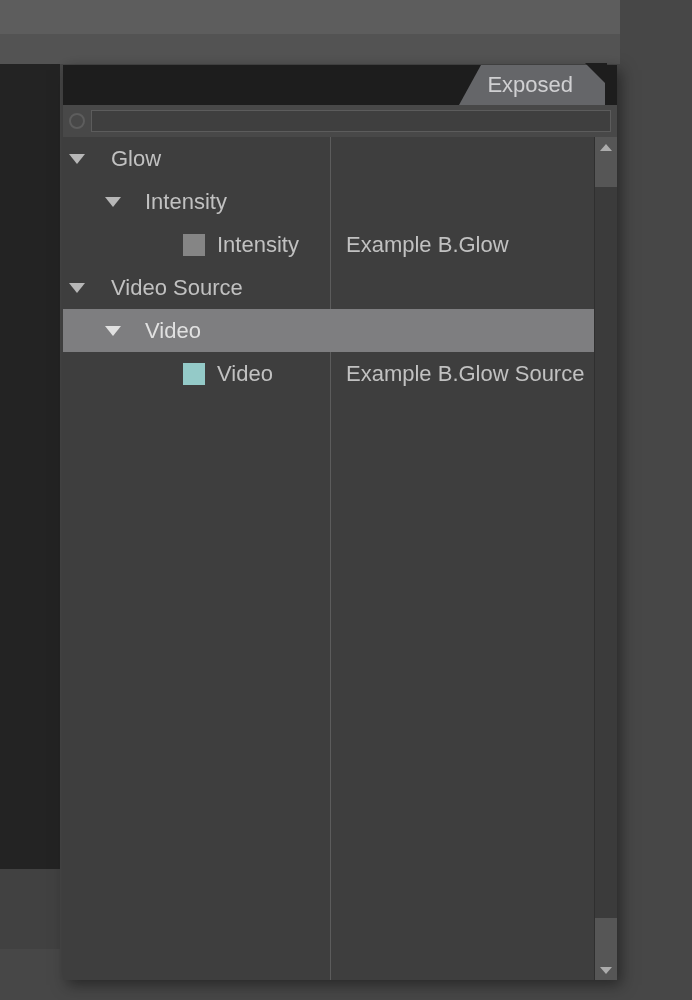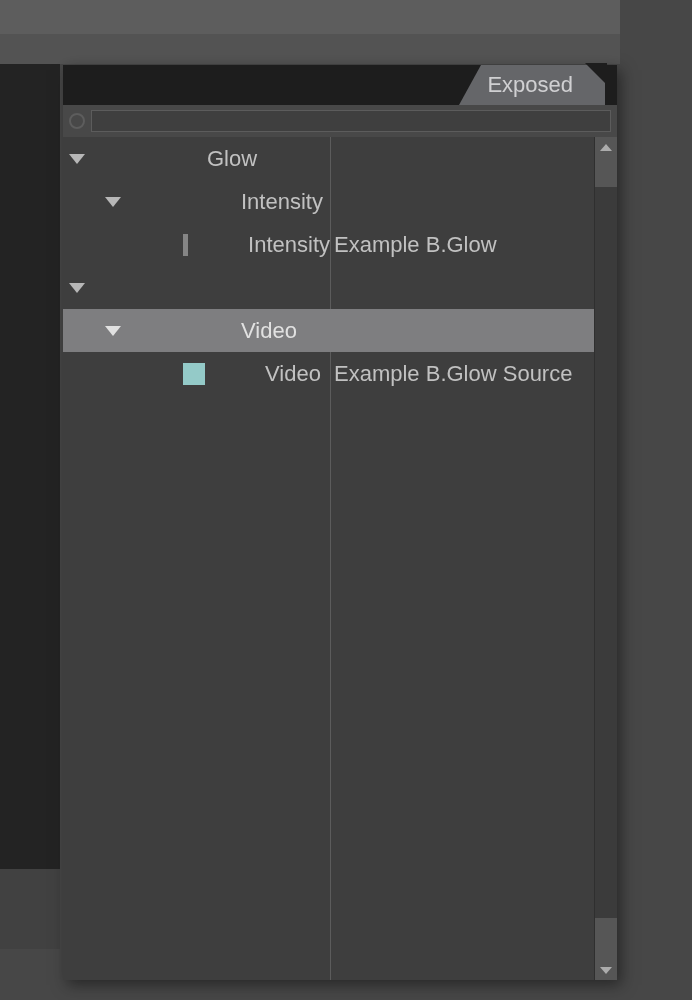--- a/index.html
+++ b/index.html
@@ -157,24 +157,23 @@
     .sw-gray { background:#8a8a8a; }
     .sw-teal { background:#9de2df; }
 
     .col-left {
       width: 267px;
       display:flex;
       align-items:center;
       height:100%;
       flex:0 0 auto;
       overflow:hidden;
-      gap:48px;
     }
     .col-right {
-      padding-left:4px;
+      padding-left:16px;
       display:flex;
       align-items:center;
       height:100%;
       text-align:center;
     }
 
     
     .ind0 { padding-left: 6px; }
     .ind1 { padding-left: 42px; }
     .ind2 { padding-left: 120px; }
@@ -258,20 +257,21 @@
         </div>
         <div class="col-right">
           <span>Example B.Glow</span>
         </div>
       </div>
 
       <div class="row">
         <div class="col-left ind0">
           <span class="tri"></span>
           <span style="width:22px"></span>
+          <span>Video Source</span>
         </div>
       </div>
 
       <div class="row selected">
         <div class="col-left ind1">
           <span class="tri"></span>
           <span style="width:20px"></span>
           <span>Video</span>
         </div>
       </div>

